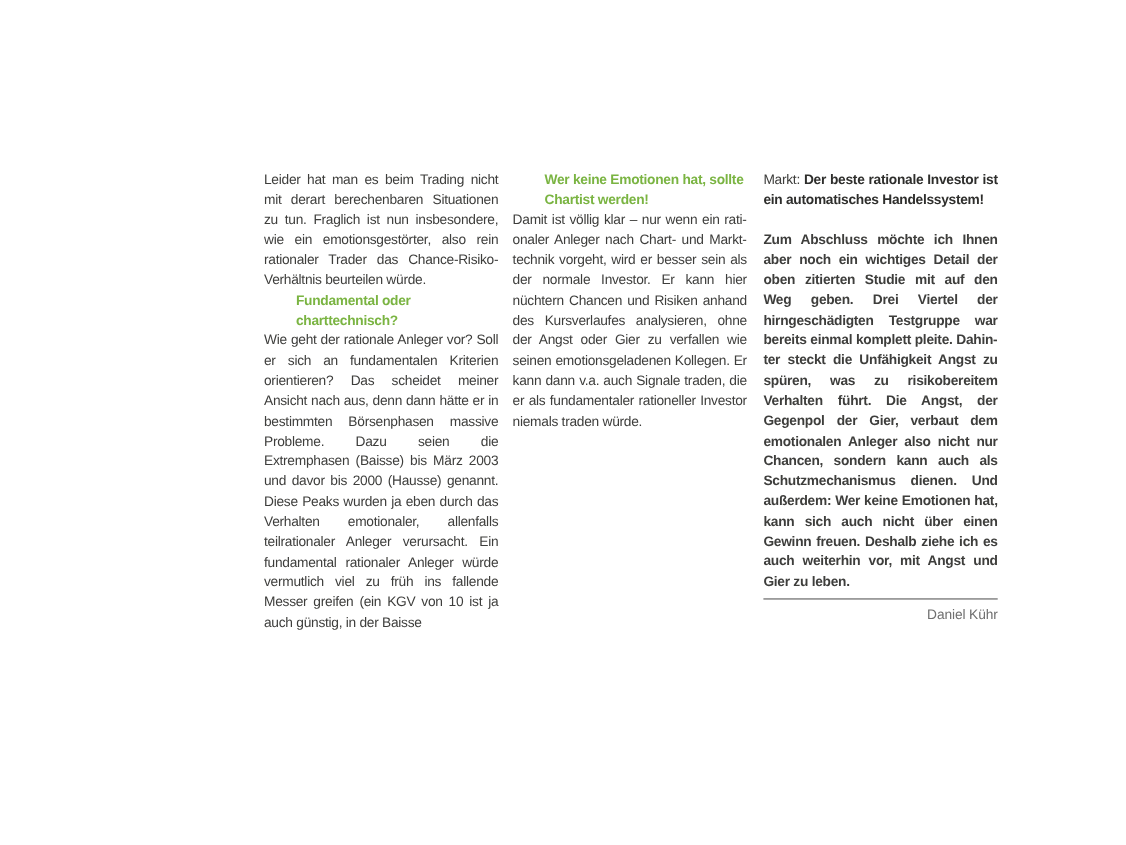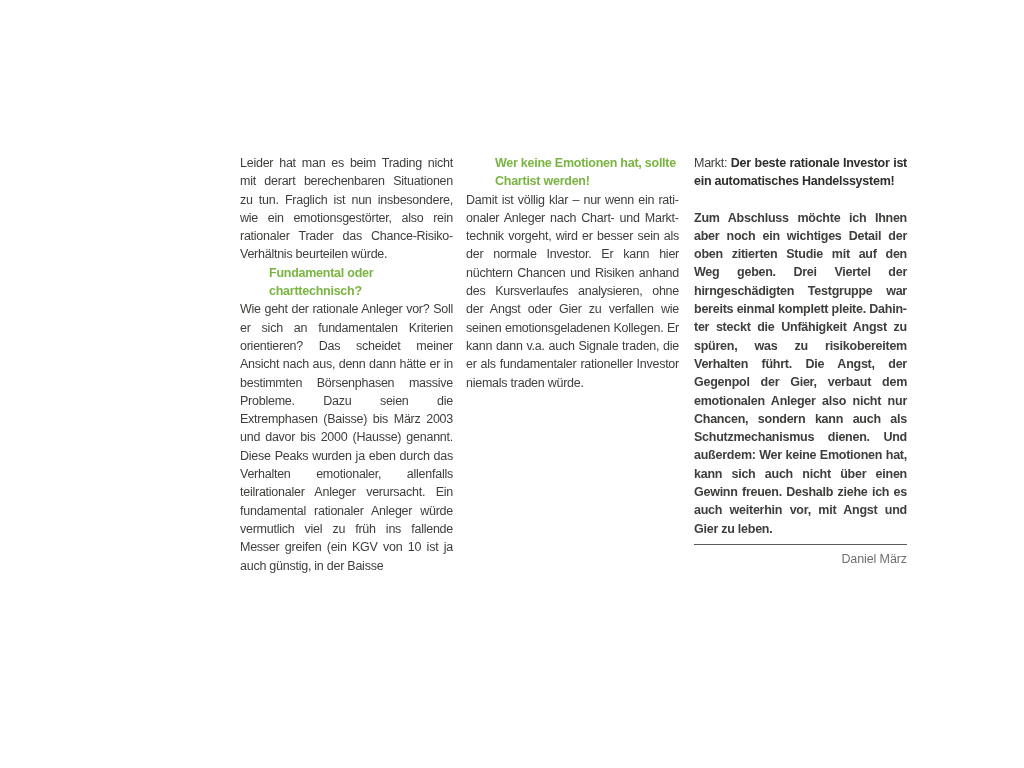--- a/index.html
+++ b/index.html
@@ -69,16 +69,16 @@
 
   <div class="col col2">
     <p class="heading">Wer keine Emotionen hat, sollte Chartist werden!</p>
     <p class="body">Damit ist völlig klar – nur wenn ein rati­onaler Anleger nach Chart- und Markt­technik vorgeht, wird er besser sein als der normale Investor. Er kann hier nüchtern Chancen und Risiken anhand des Kursverlaufes analysieren, ohne der Angst oder Gier zu verfallen wie seinen emotionsgeladenen Kollegen. Er kann dann v.a. auch Signale traden, die er als fundamentaler rationeller Investor nie­mals traden würde.</p>
   </div>
 
   <div class="col col3">
     <p class="intro"><span>Markt: </span><span class="bold">Der beste rationale Investor ist ein automatisches Handelssystem!</span></p>
     <p class="body gap-before">Zum Abschluss möchte ich Ihnen aber noch ein wichtiges Detail der oben zitier­ten Studie mit auf den Weg geben. Drei Viertel der hirngeschädigten Testgruppe war bereits einmal komplett pleite. Dahin­ter steckt die Unfähigkeit Angst zu spü­ren, was zu risikobereitem Verhalten führt. Die Angst, der Gegenpol der Gier, verbaut dem emotionalen Anleger also nicht nur Chancen, sondern kann auch als Schutz­mechanismus dienen. Und außerdem: Wer keine Emotionen hat, kann sich auch nicht über einen Gewinn freuen. Deshalb ziehe ich es auch weiterhin vor, mit Angst und Gier zu leben.</p>
     <hr class="rule">
-    <p class="byline">Daniel März</p>
+    <p class="byline">Daniel Kühr</p>
   </div>
 
 </div>
 
 </body></html>

